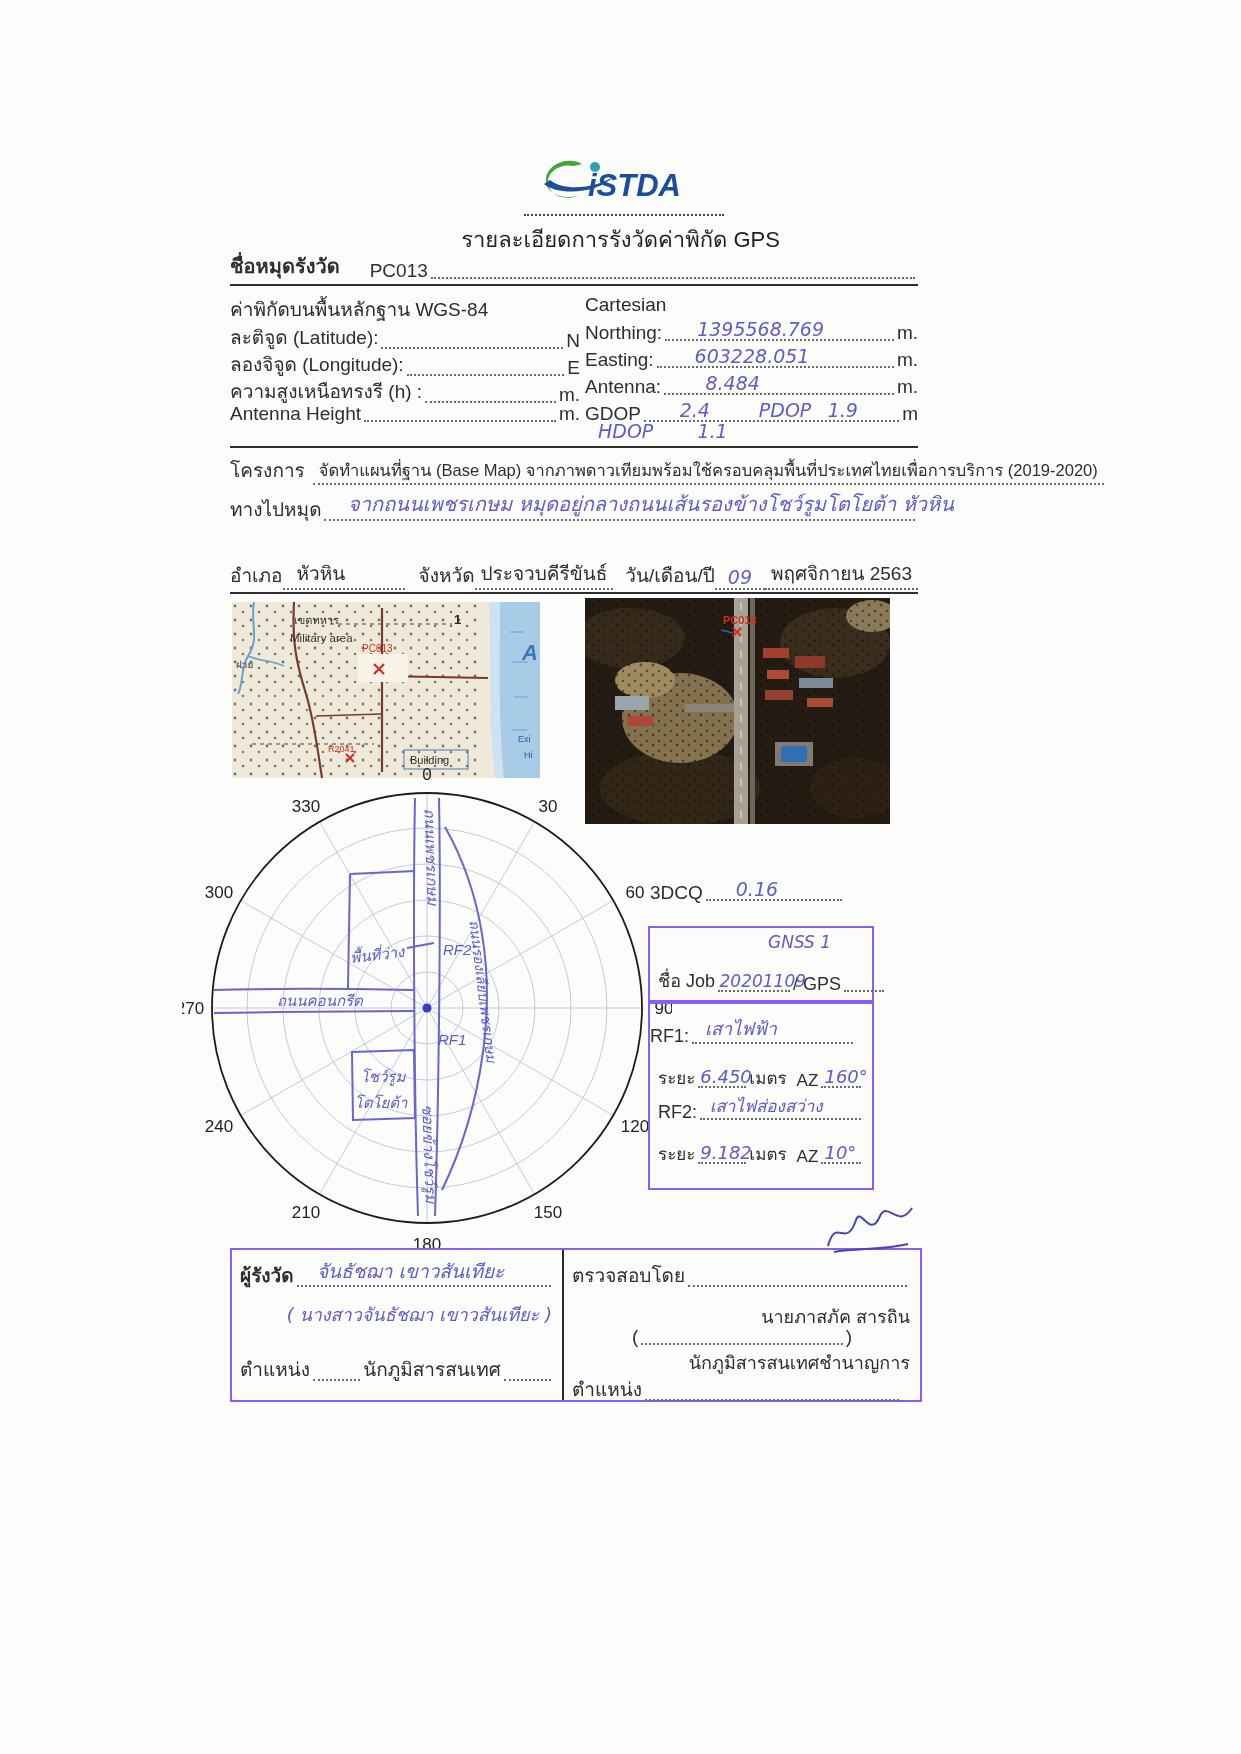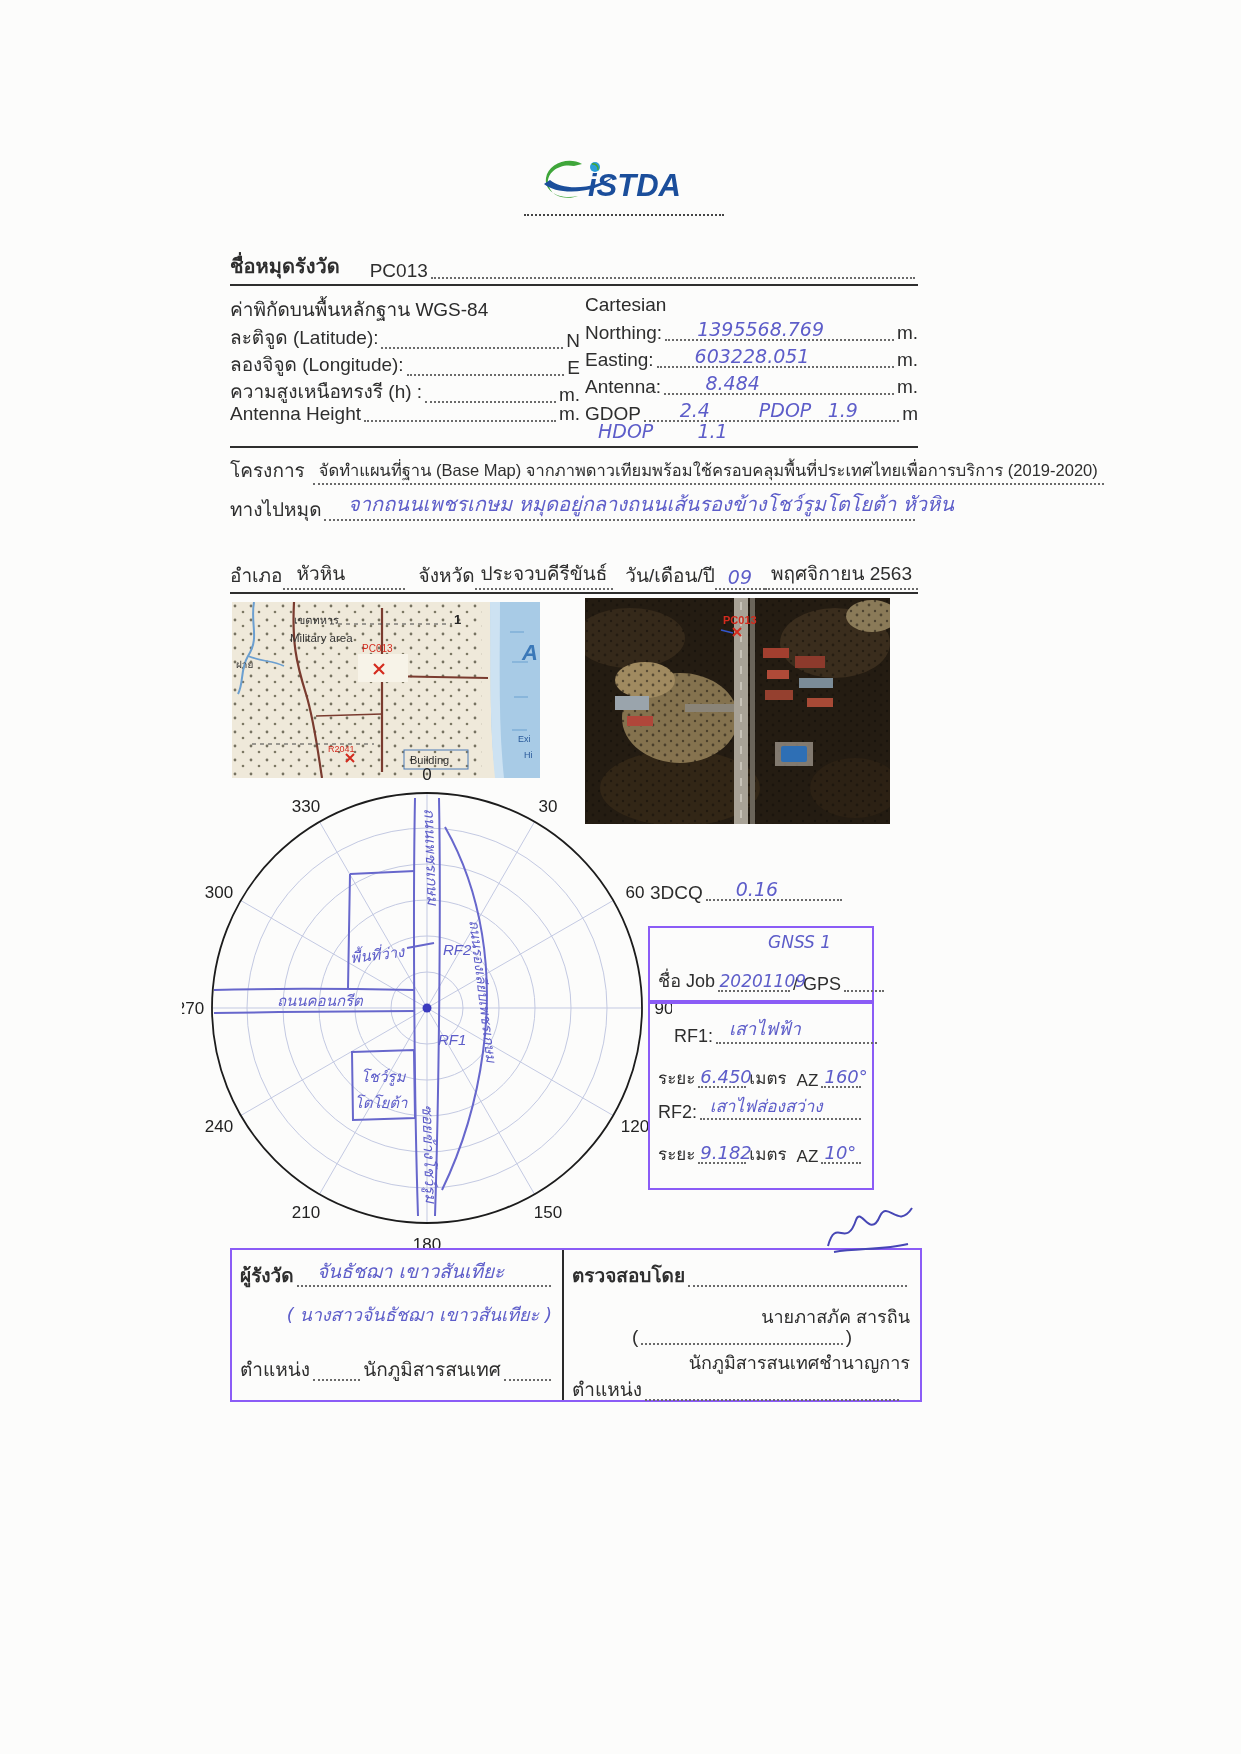--- a/index.html
+++ b/index.html
@@ -26,20 +26,21 @@
 
   <svg class="abs" style="left:538px;top:150px" width="178" height="62" viewBox="0 0 178 62">
     <path d="M44,14 C30,6 10,14 8,28 C6,42 22,50 40,46 C30,50 12,48 10,33 C9,22 22,13 36,16 Z" fill="#3fa63a"></path>
     <path d="M6,34 C20,46 60,44 76,26 C60,38 26,42 12,30 Z" fill="#1b4e9b"></path>
     <circle cx="57" cy="17" r="5" fill="#2a9fd8"></circle>
     <path d="M54,14 a5,5 0 0 1 6,6" stroke="#3fa63a" stroke-width="1.6" fill="none"></path>
     <text x="50" y="46" font-size="31" font-style="italic" font-weight="bold" fill="#1b4e9b">iSTDA</text>
   </svg>
   <div class="abs" style="left:524px;top:214px;width:200px;border-bottom:2px dotted #444"></div>
 
+  <div class="title" style="top:222px">รายละเอียดการรังวัดค่าพิกัด GPS</div>
 
   <div class="row" style="left:230px;top:250px;width:688px">
     <span class="lbl" style="font-weight:600;font-size:20px">ชื่อหมุดรังวัด</span>
     <span class="lbl" style="margin-left:30px;font-size:19px">PC013</span>
     <span class="dots"></span>
   </div>
   <div class="hline" style="left:230px;top:284px;width:688px"></div>
 
   <div class="abs" style="left:230px;top:294px;font-size:19px">ค่าพิกัดบนพื้นหลักฐาน WGS-84</div>
 
@@ -260,21 +261,21 @@
       <span class="lbl">ชื่อ Job</span>
       <span class="dots" style="min-width:72px">
         <span class="hw hw-on" style="left:2%;font-size:17px">20201109</span>
       </span>
       <span class="lbl">/ GPS</span>
       <span class="dots" style="min-width:40px"></span>
     </div>
   </div>
 
   <div class="box" style="left:648px;top:1000px;width:222px;height:186px">
-    <div class="row" style="left:24px;top:24px;width:206px;font-size:18px">
+    <div class="row" style="left:0;top:24px;width:206px;font-size:18px">
       <span class="lbl">RF1:</span>
       <span class="dots">
         <span class="hw hw-on" style="left:8%;font-size:18px">เสาไฟฟ้า</span>
       </span>
     </div>
     <div class="row" style="left:8px;top:62px;width:206px;font-size:17px">
       <span class="lbl">ระยะ</span>
       <span class="dots" style="min-width:48px">
         <span class="hw hw-on" style="left:4%;font-size:18px">6.450</span>
       </span>
@@ -314,21 +315,21 @@
     </div>
     <div class="abs hw center" style="left:10px;top:50px;width:310px;font-size:18px">( นางสาวจันธัชฌา เขาวสันเทียะ )</div>
     <div class="row" style="left:8px;top:104px;width:314px">
       <span class="lbl">ตำแหน่ง</span>
       <span class="dots" style="min-width:20px"></span>
       <span class="lbl">นักภูมิสารสนเทศ</span>
       <span class="dots" style="min-width:20px"></span>
     </div>
 
     <div class="row" style="left:340px;top:10px;width:338px">
-      <span class="lbl" style="font-weight:700">ตรวจสอบโดย</span>
+      <span class="lbl" style="font-weight:400">ตรวจสอบโดย</span>
       <span class="dots"></span>
     </div>
     <div class="abs center" style="left:340px;top:52px;width:338px;font-size:18px">นายภาสภัค สารถิน</div>
     <div class="row" style="left:400px;top:76px;width:220px">
       <span class="lbl">(</span>
       <span class="dots"></span>
       <span class="lbl">)</span>
     </div>
     <div class="abs center" style="left:340px;top:98px;width:338px;font-size:18px">นักภูมิสารสนเทศชำนาญการ</div>
     <div class="row" style="left:340px;top:124px;width:330px">

